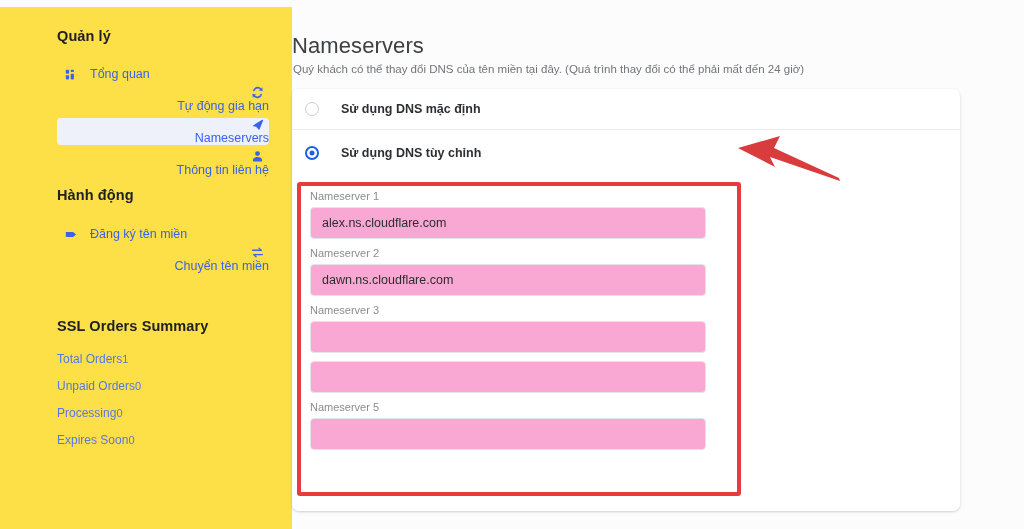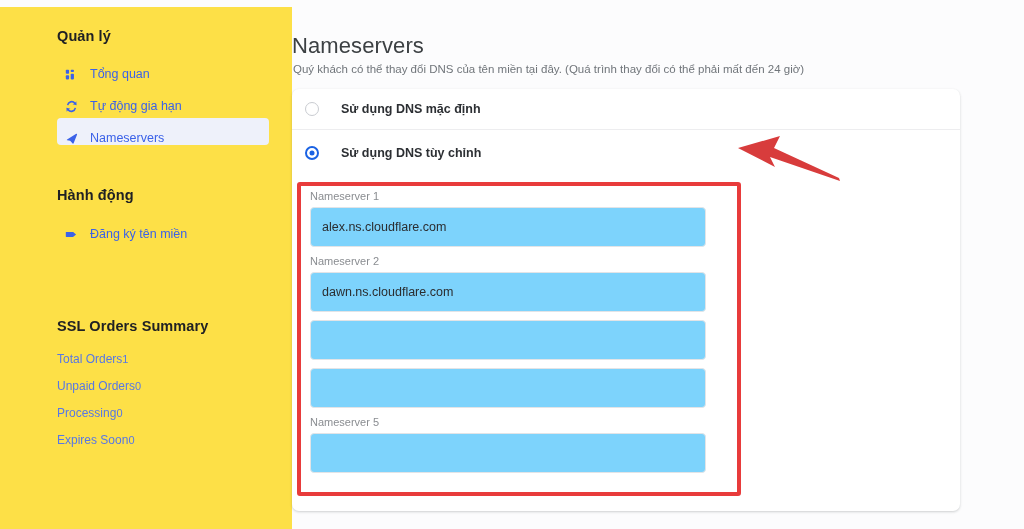--- a/index.html
+++ b/index.html
@@ -43,21 +43,21 @@
   .nav-item {
     display: flex;
     align-items: flex-end;
     height: 27px;
     padding-left: 8px;
     border-radius: 4px;
     margin-bottom: 0px;
     text-decoration: none;
     cursor: pointer;
   }
-  .nav-item + .nav-item { margin-top: 5px; }
+  .nav-item + .nav-item { margin-top: 5px; flex-direction: column; }
   .nav-item.active { background: #eef1fa; }
   .nav-icon {
     width: 18px; min-width: 18px;
     display: flex; align-items: center; justify-content: flex-start;
     color: #3b62e8;
   }
   .nav-icon svg { display:block; }
   .nav-label {
     font-size: 12.5px;
     color: #3b62e8;
@@ -173,24 +173,24 @@
   .ns-field:last-child { margin-bottom: 0; }
   .ns-label {
     font-size: 11px;
     color: #8a8d91;
     display: block;
     margin-bottom: 5px;
   }
   .ns-input {
     display: block;
     width: 396px;
-    height: 40px;
+    height: 32px;
     border: 1px solid #e2e4e7;
     border-radius: 4px;
-    background: #7dd3fc;
+    background: #f9a8d4;
     font-size: 12.5px;
     font-family: "Liberation Sans", sans-serif;
     color: #2b2d30;
     padding: 0 11px;
     outline: none;
   }
   .ns-input::placeholder { color: #b5b8bc; }
 
   
   #arrow-annotation {
@@ -235,36 +235,56 @@
 
       <div class="nav-item active">
         <span class="nav-icon">
           <svg width="13" height="13" viewBox="0 0 16 16" fill="currentColor">
             <path d="M13.8 2.3 2.6 9.1c-.5.3-.4 1 .2 1.1l3.5.7 3.1 3.4c.4.4 1.1.2 1.2-.4L14.9 3c.1-.6-.6-1-1.1-.7z"></path>
           </svg>
         </span>
         <span class="nav-label">Nameservers</span>
       </div>
 
+      <div class="nav-item">
+        <span class="nav-icon">
+          <svg width="13" height="13" viewBox="0 0 16 16" fill="currentColor">
+            <circle cx="8" cy="4.4" r="3"></circle>
+            <path d="M8 8.6c-3.1 0-5.6 1.7-5.6 3.4V14h11.2v-2c0-1.7-2.5-3.4-5.6-3.4z"></path>
+          </svg>
+        </span>
+        <span class="nav-label">Thông tin liên hệ</span>
+      </div>
     </nav>
 
     <div class="side-heading" id="h-action">Hành động</div>
 
     <nav class="nav-list" id="nav-action">
 
 
       <div class="nav-item">
         <span class="nav-icon">
           <svg width="13" height="13" viewBox="0 0 16 16" fill="currentColor">
             <path d="M1.5 5h8.2c.4 0 .8.2 1 .5l2.6 2.2c.3.2.3.4 0 .6l-2.6 2.2c-.3.3-.6.5-1 .5H1.5A.5.5 0 0 1 1 10.5v-5c0-.3.2-.5.5-.5z"></path>
           </svg>
         </span>
         <span class="nav-label">Đăng ký tên miền</span>
       </div>
 
+      <div class="nav-item">
+        <span class="nav-icon">
+          <svg width="13" height="13" viewBox="0 0 16 16" fill="none" stroke="currentColor" stroke-width="1.6" stroke-linecap="round" stroke-linejoin="round">
+            <path d="M2 5.2h10.3"></path>
+              <path d="M9.8 2.6l2.7 2.6"></path>
+            <path d="M14 10.6H3.7"></path>
+              <path d="M6.2 13.2 3.5 10.6"></path>
+          </svg>
+        </span>
+        <span class="nav-label">Chuyển tên miền</span>
+      </div>
     </nav>
 
     <div class="side-heading" id="h-ssl">SSL Orders Summary</div>
 
     <div id="ssl-list">
       <div class="ssl-row">
         <span class="ssl-label">Total Orders</span>
         <span class="ssl-value">1</span>
       </div>
       <div class="ssl-row">
@@ -308,20 +328,21 @@
           <label class="ns-label">Nameserver 1</label>
           <input class="ns-input" type="text" value="alex.ns.cloudflare.com" style="">
         </div>
 
         <div class="ns-field">
           <label class="ns-label">Nameserver 2</label>
           <input class="ns-input" type="text" value="dawn.ns.cloudflare.com" style="">
         </div>
 
         <div class="ns-field">
+          <label class="ns-label">Nameserver 3</label>
           <input class="ns-input" type="text" value="" style="">
         </div>
 
         <div class="ns-field">
           <input class="ns-input" type="text" value="" style="">
         </div>
 
         <div class="ns-field">
           <label class="ns-label">Nameserver 5</label>
           <input class="ns-input" type="text" value="" style="">

